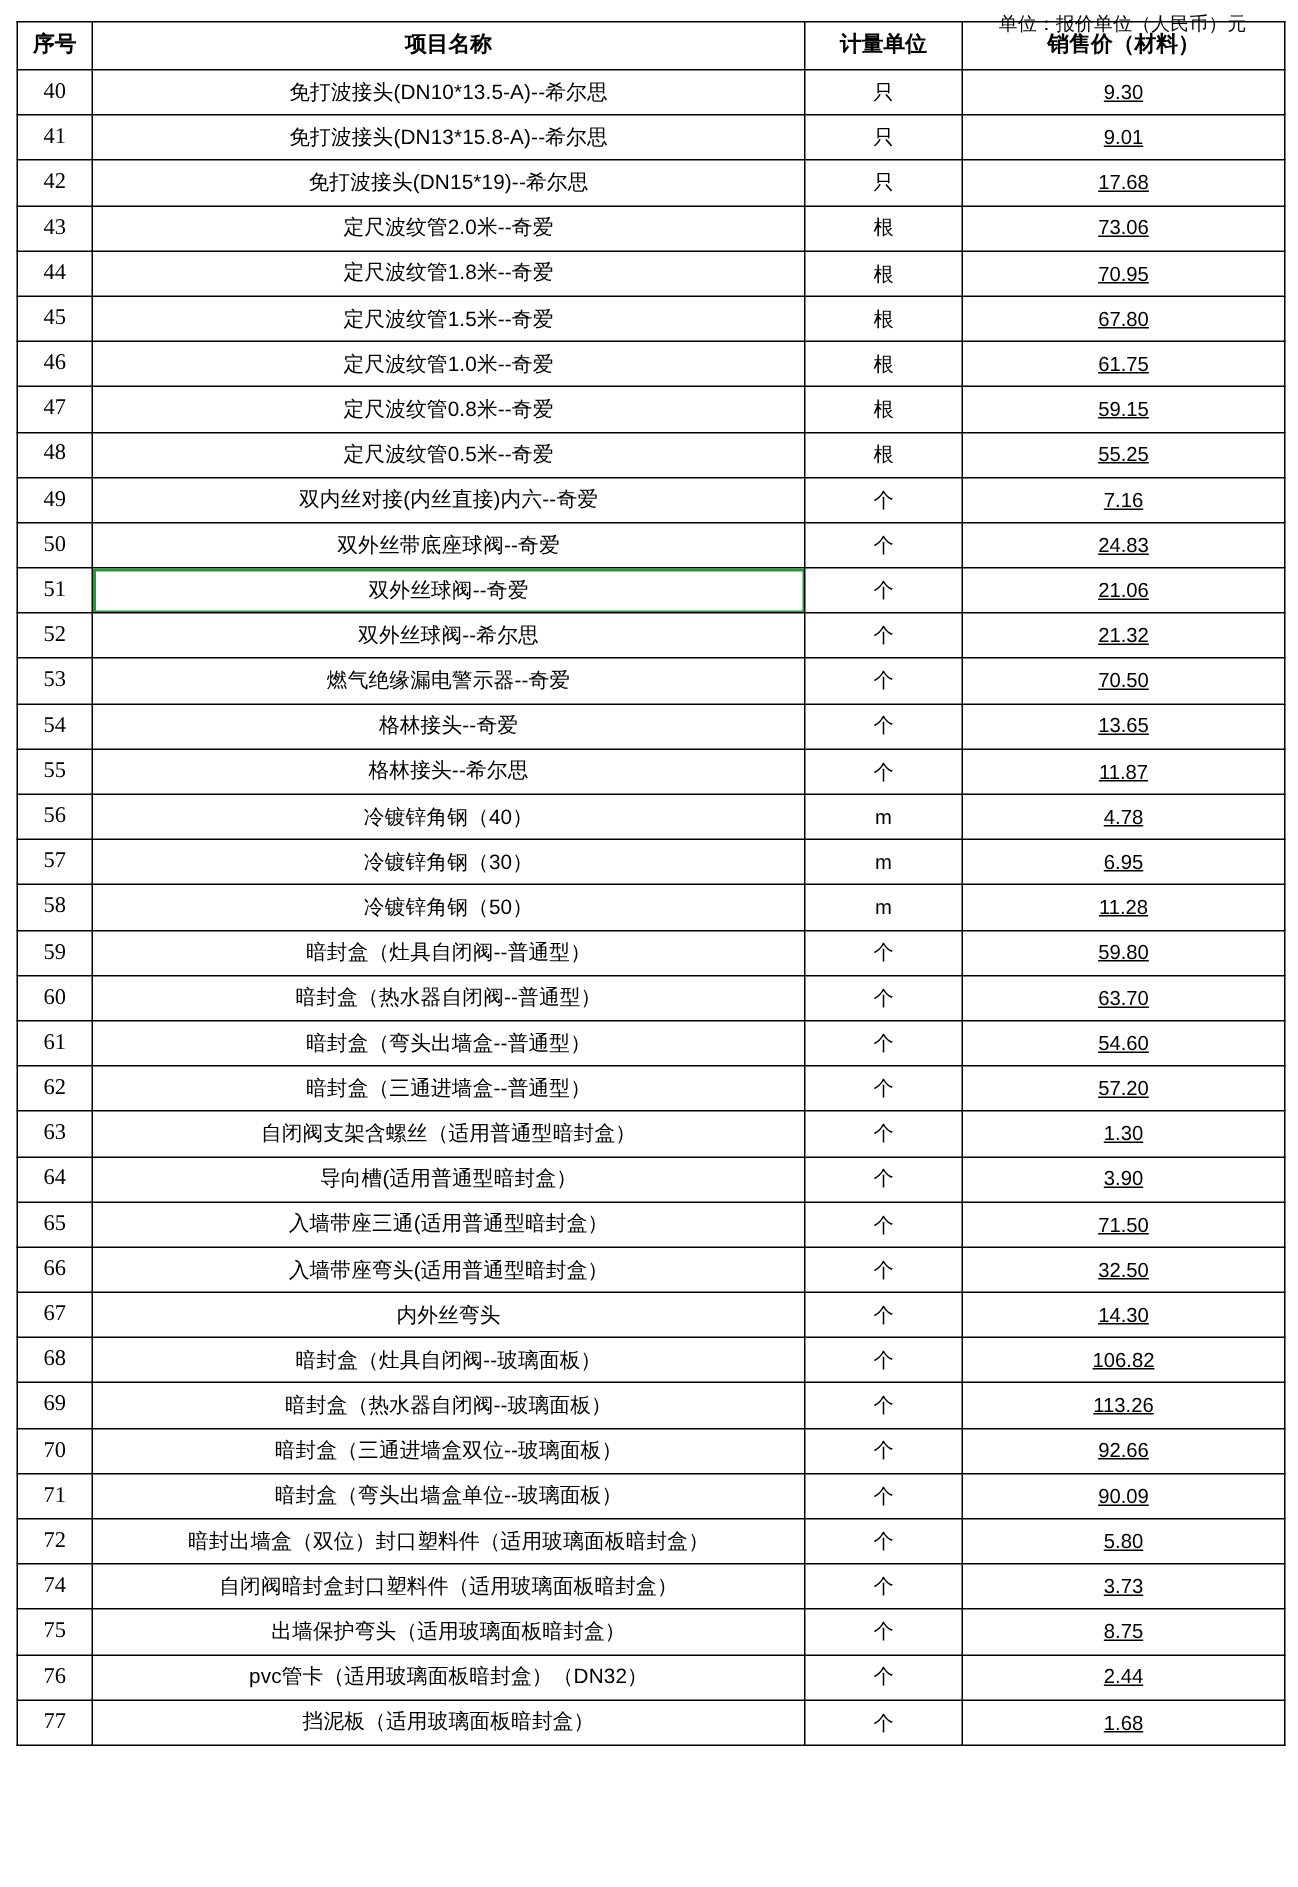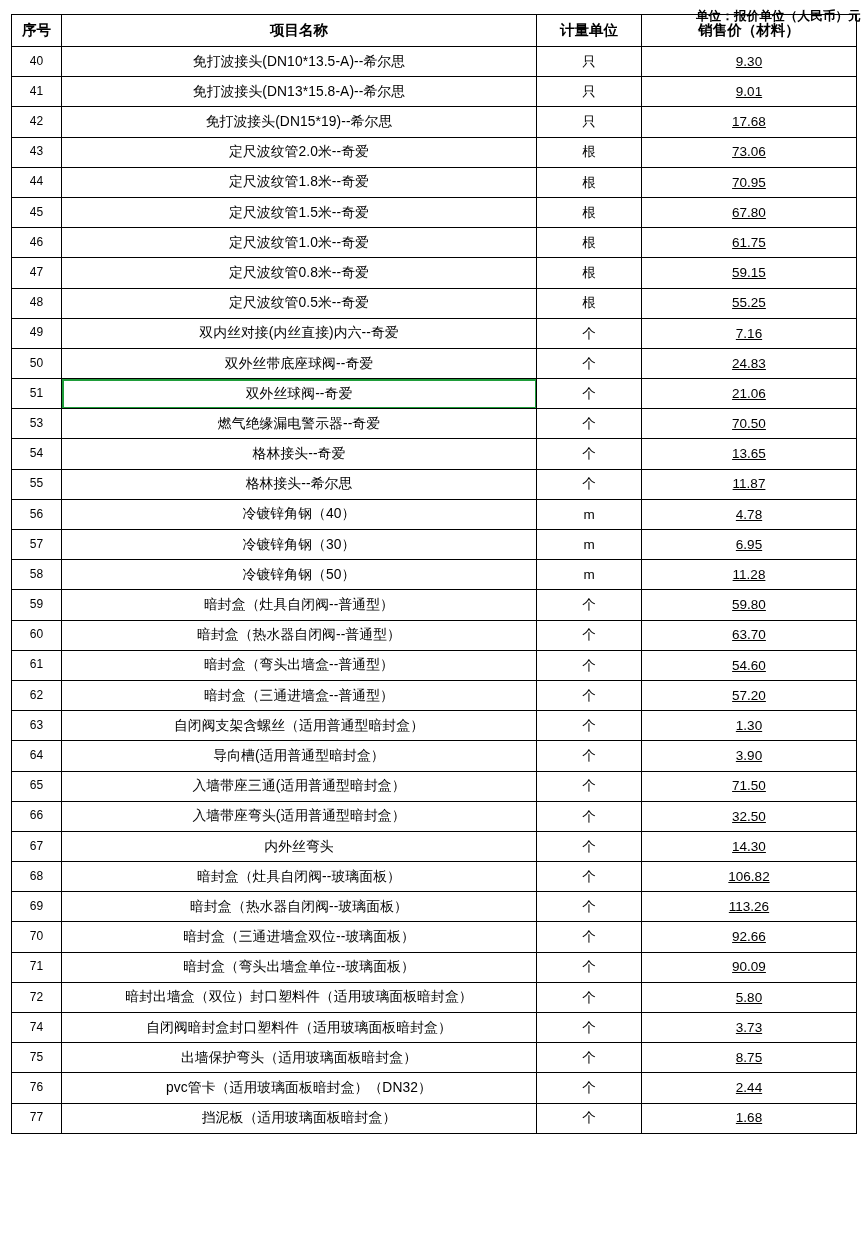--- a/index.html
+++ b/index.html
@@ -16,26 +16,25 @@
   }
   .page {
     position: relative;
     width: 865px;
     height: 1258px;
     box-sizing: border-box;
   }
   .top-note {
     position: absolute;
     top: -6px;
-    right: 4px;
+    right: 34px;
     font-size: 12.5px;
     color: #000;
     white-space: nowrap;
     letter-spacing: 0.2px;
-    font-weight: bold;
   }
   table.price-table {
     border-collapse: collapse;
     table-layout: fixed;
     width: 845px;
     margin: 14px 0 16px 11px;
     font-size: 13.5px;
   }
   table.price-table col.c-no    { width: 50px; }
   table.price-table col.c-name  { width: 475px; }
@@ -52,21 +51,22 @@
     line-height: 1.15;
     overflow: hidden;
     white-space: nowrap;
   }
   table.price-table thead th {
     font-weight: bold;
     font-size: 14.5px;
     height: 31px;
   }
   td.col-no {
-    font-size: 12px;
+    font-size: 15px;
+    font-family: Liberation Serif, serif;
   }
   td.col-name {
     font-size: 13.8px;
     letter-spacing: 0.1px;
   }
   td.col-unit {
     font-size: 13.5px;
   }
   td.col-price {
     font-size: 13.5px;
@@ -178,20 +178,26 @@
           <td class="col-unit">个</td>
           <td class="col-price">24.83</td>
         </tr>
         <tr>
           <td class="col-no">51</td>
           <td class="col-name highlighted">双外丝球阀--奇爱</td>
           <td class="col-unit">个</td>
           <td class="col-price">21.06</td>
         </tr>
         <tr>
+          <td class="col-no">52</td>
+          <td class="col-name">双外丝球阀--希尔思</td>
+          <td class="col-unit">个</td>
+          <td class="col-price">21.32</td>
+        </tr>
+        <tr>
           <td class="col-no">53</td>
           <td class="col-name">燃气绝缘漏电警示器--奇爱</td>
           <td class="col-unit">个</td>
           <td class="col-price">70.50</td>
         </tr>
         <tr>
           <td class="col-no">54</td>
           <td class="col-name">格林接头--奇爱</td>
           <td class="col-unit">个</td>
           <td class="col-price">13.65</td>

